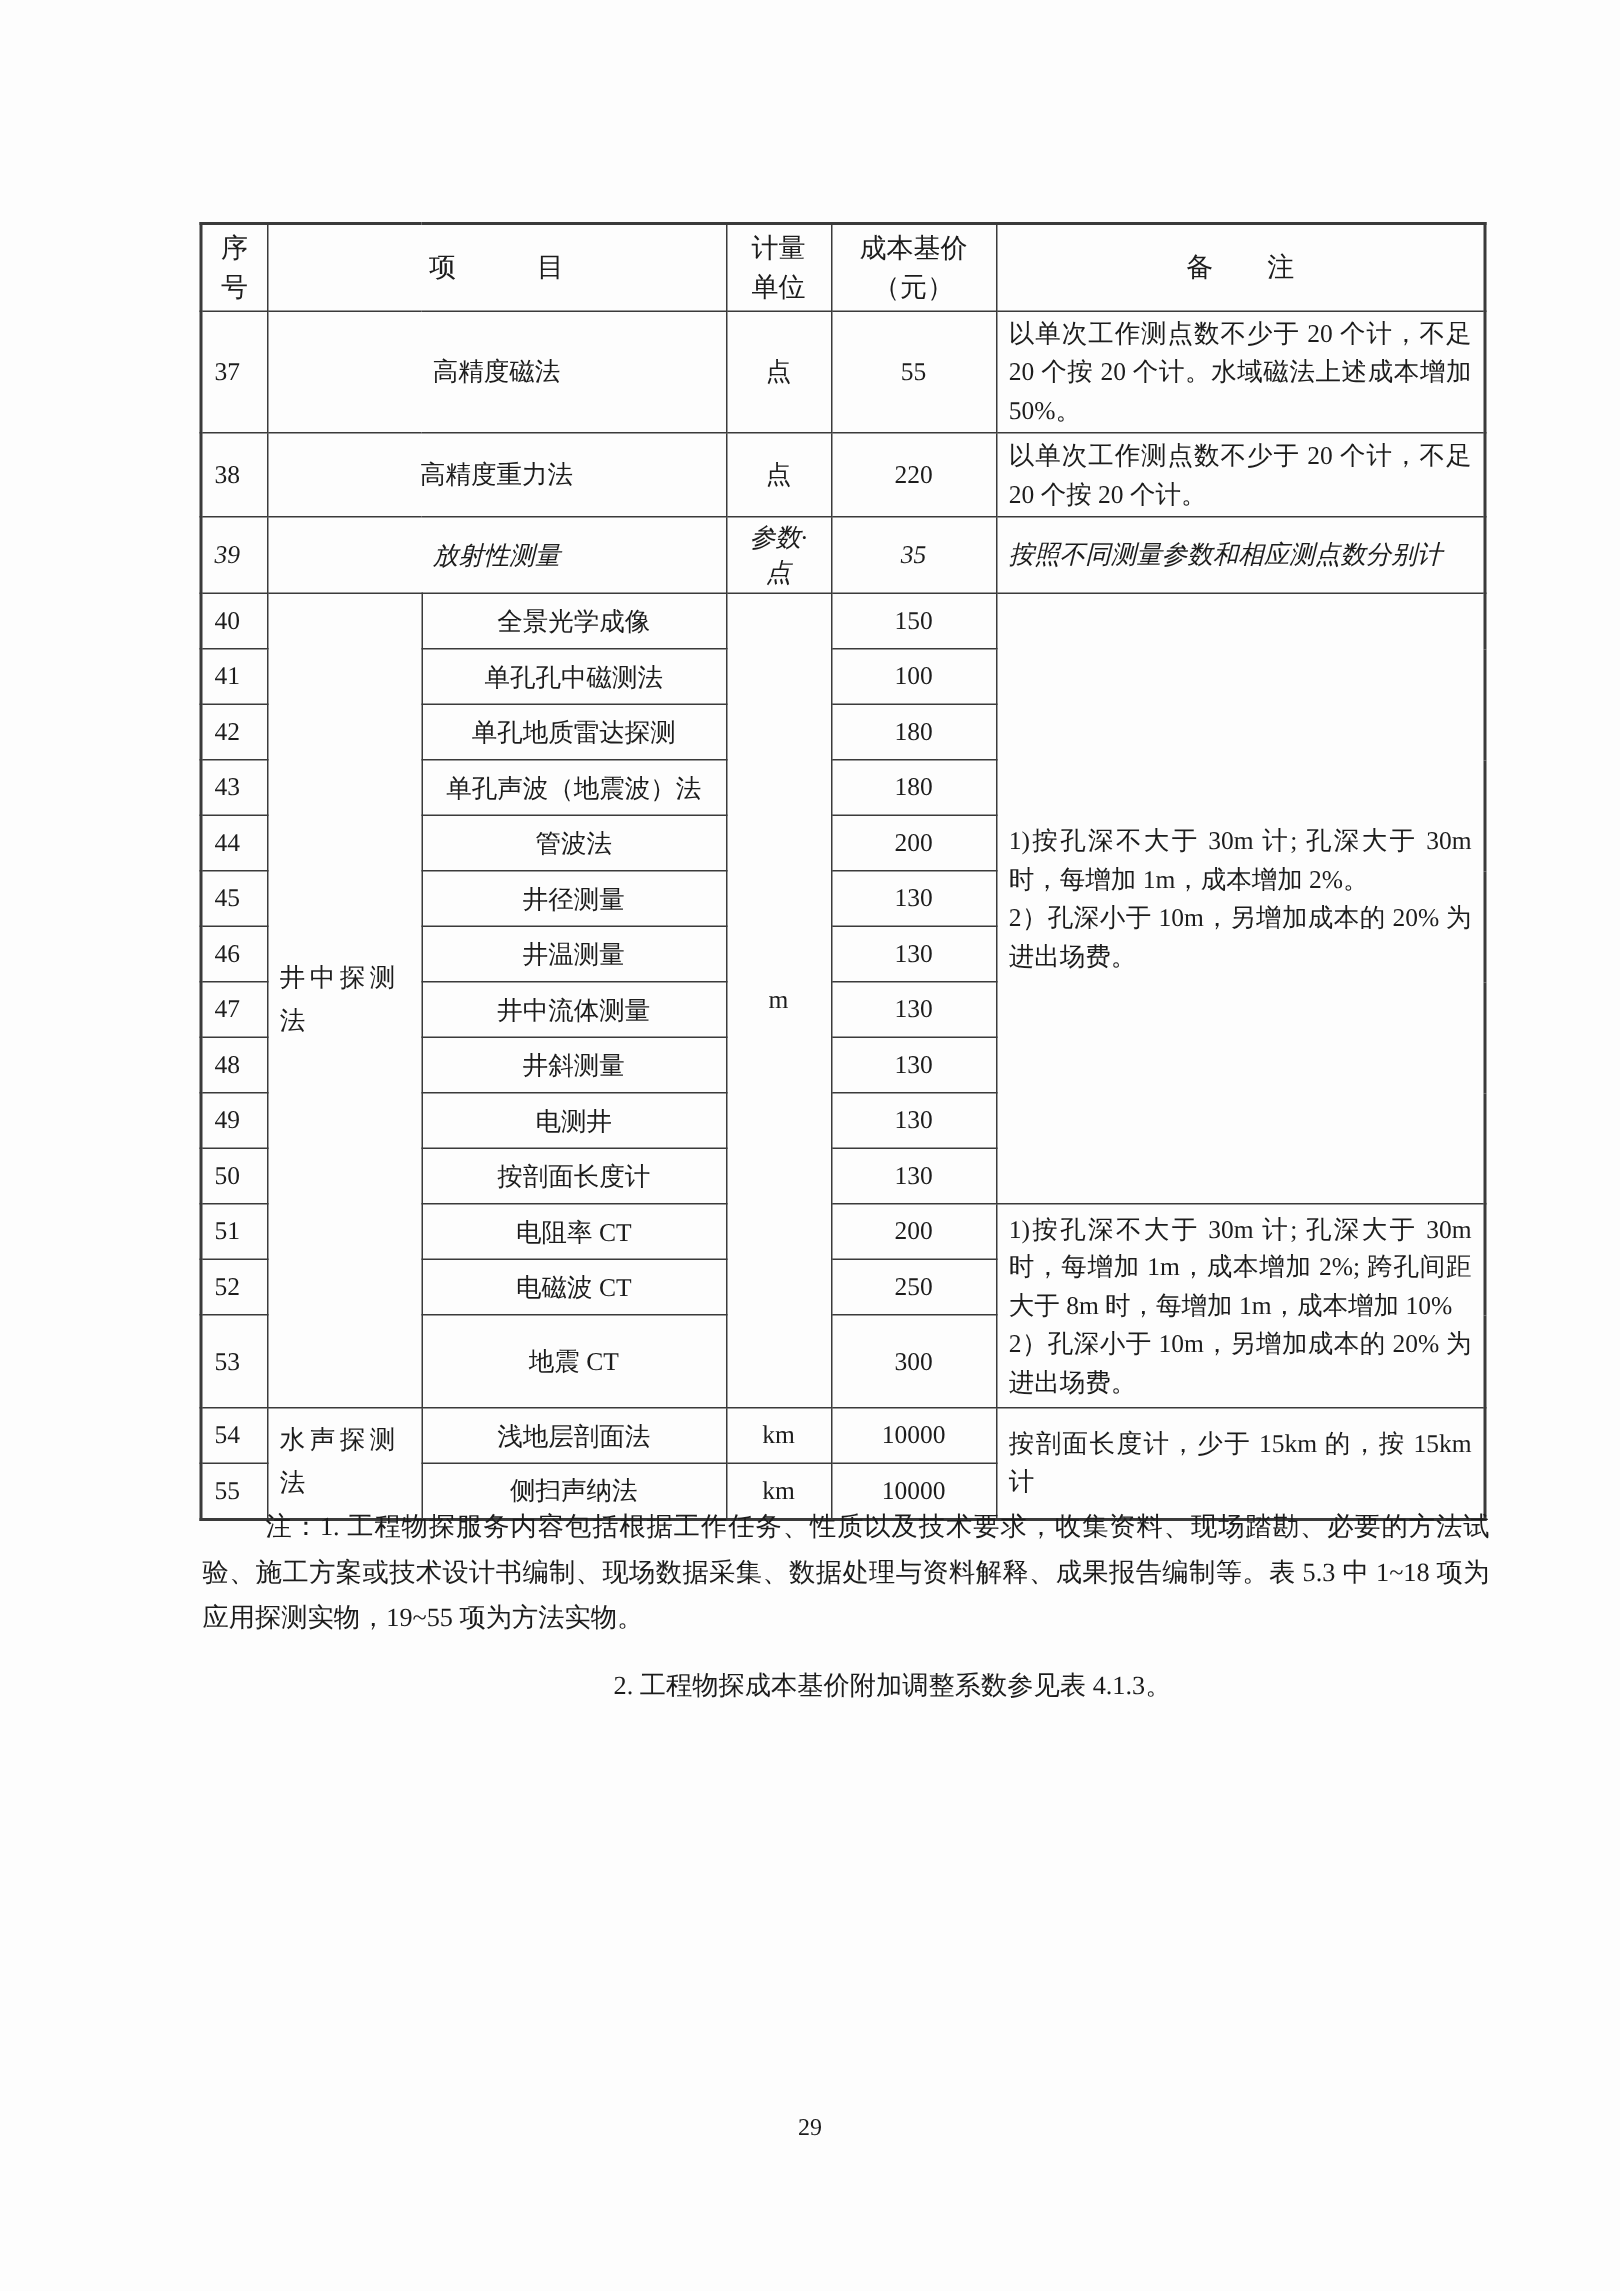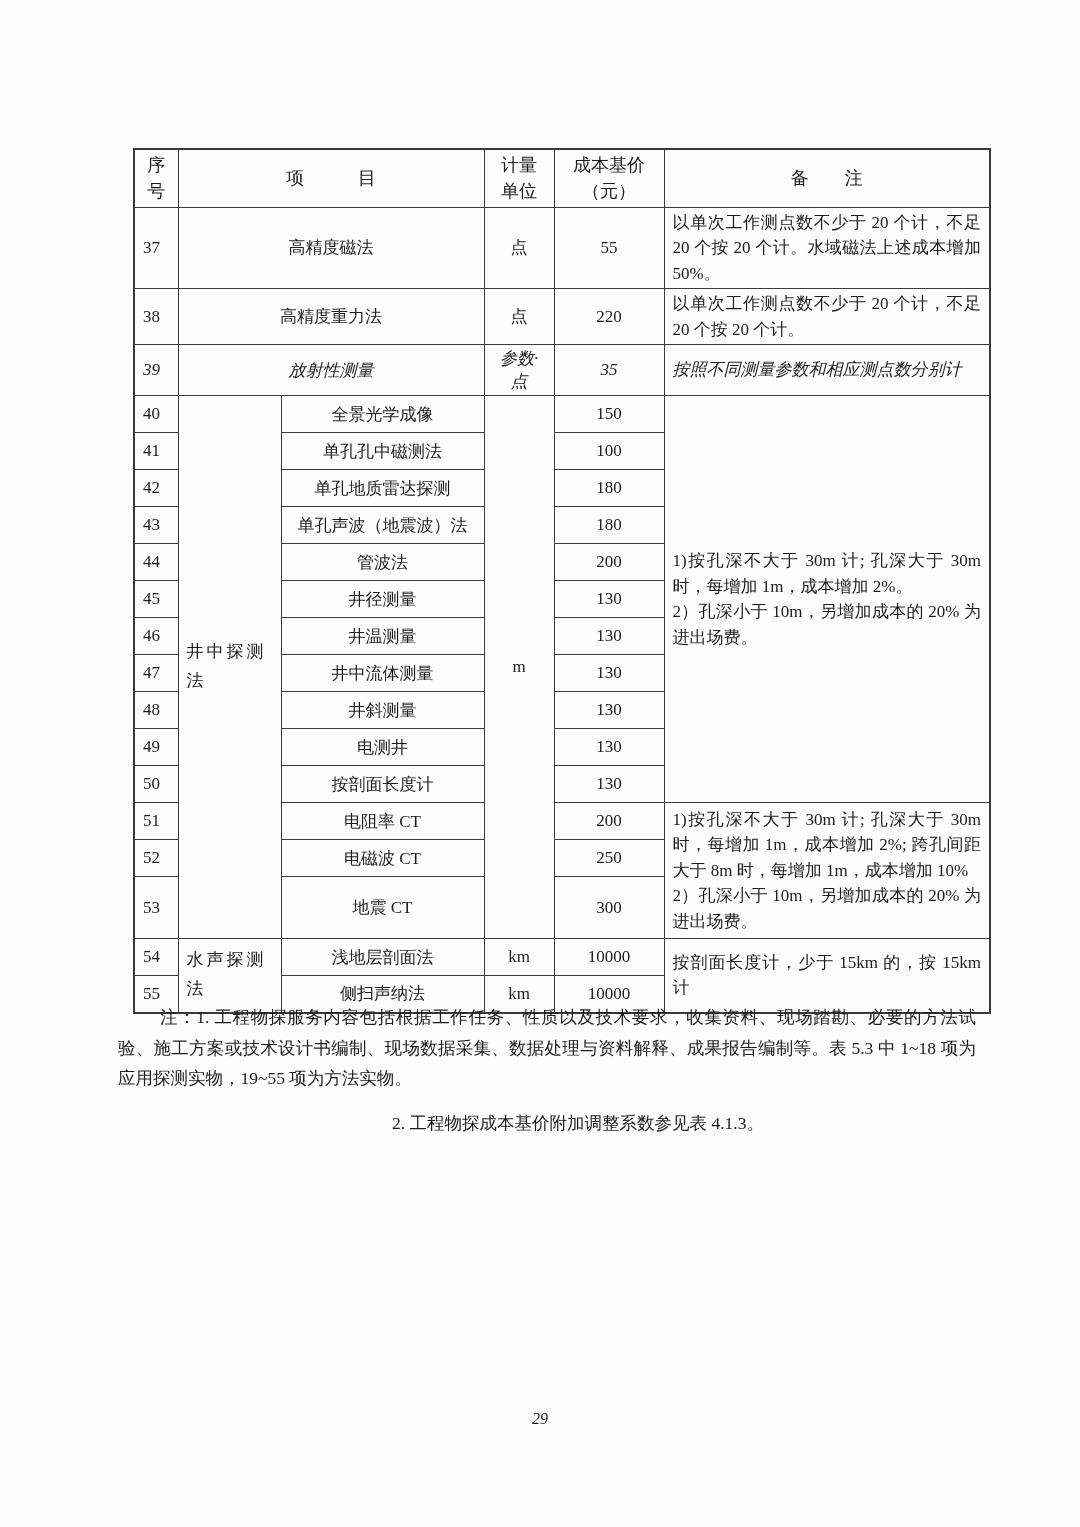--- a/index.html
+++ b/index.html
@@ -27,28 +27,28 @@
   .c-unit  { text-align:center; }
   .c-price { text-align:center; }
   .c-remark{ text-align:justify; padding:4px 9px; line-height:1.5; white-space:pre-line;margin-top:40px; }
   .h-head { height:58px; }
   .h37 { height:80px; }
   .h38 { height:54px; }
   .h39 { height:36px;font-style:italic; }
   .hm  { height:37px; }
   .h53 { height:62px; }
   .notes {
-    position:absolute; left:118px; top:1002px; width:858px;
+    position:absolute; left:135px; top:1002px; width:858px;
     font-size:17.5px; line-height:1.75; text-align:justify;
   }
   .note1 { text-indent:42px; margin:0; }
   .note2 { margin:14px 0 0 62px; text-align:center; }
   .page-number {
     position:absolute; left:0; right:0; top:1410px;
-    text-align:center; font-size:16px;font-style:italic;
+    text-align:center; font-size:16px;
   }
 </style>
 </head>
 <body>
 
 <div class="page">
 
   <table class="cost-table">
     <colgroup>
       <col style="width:44px">

